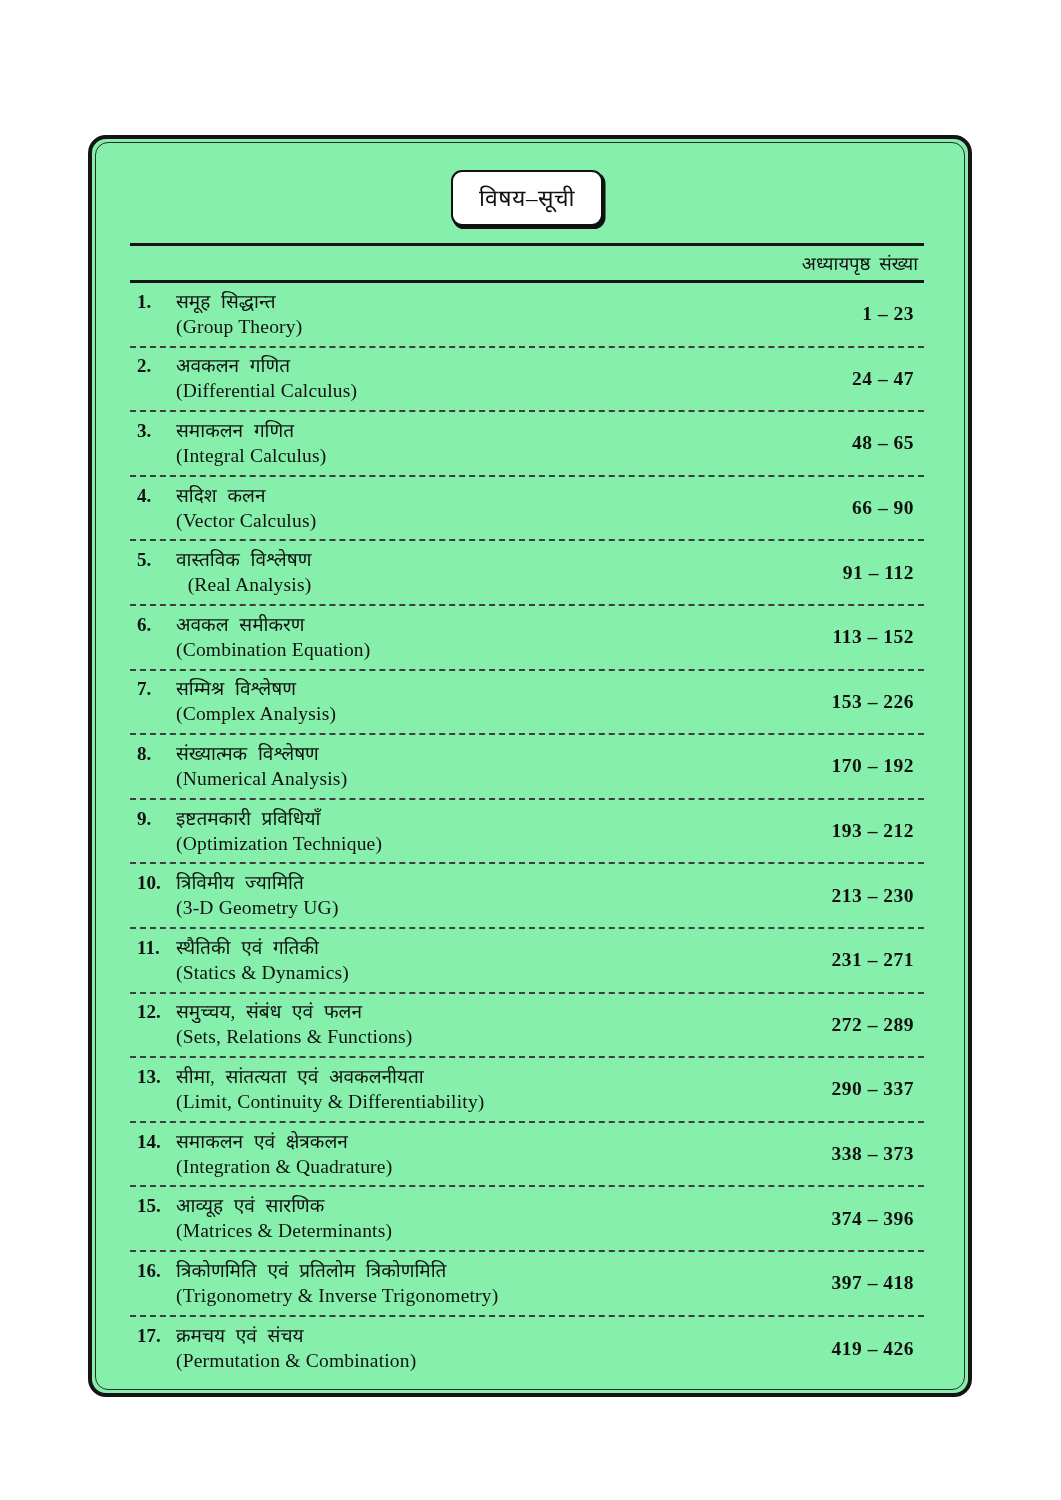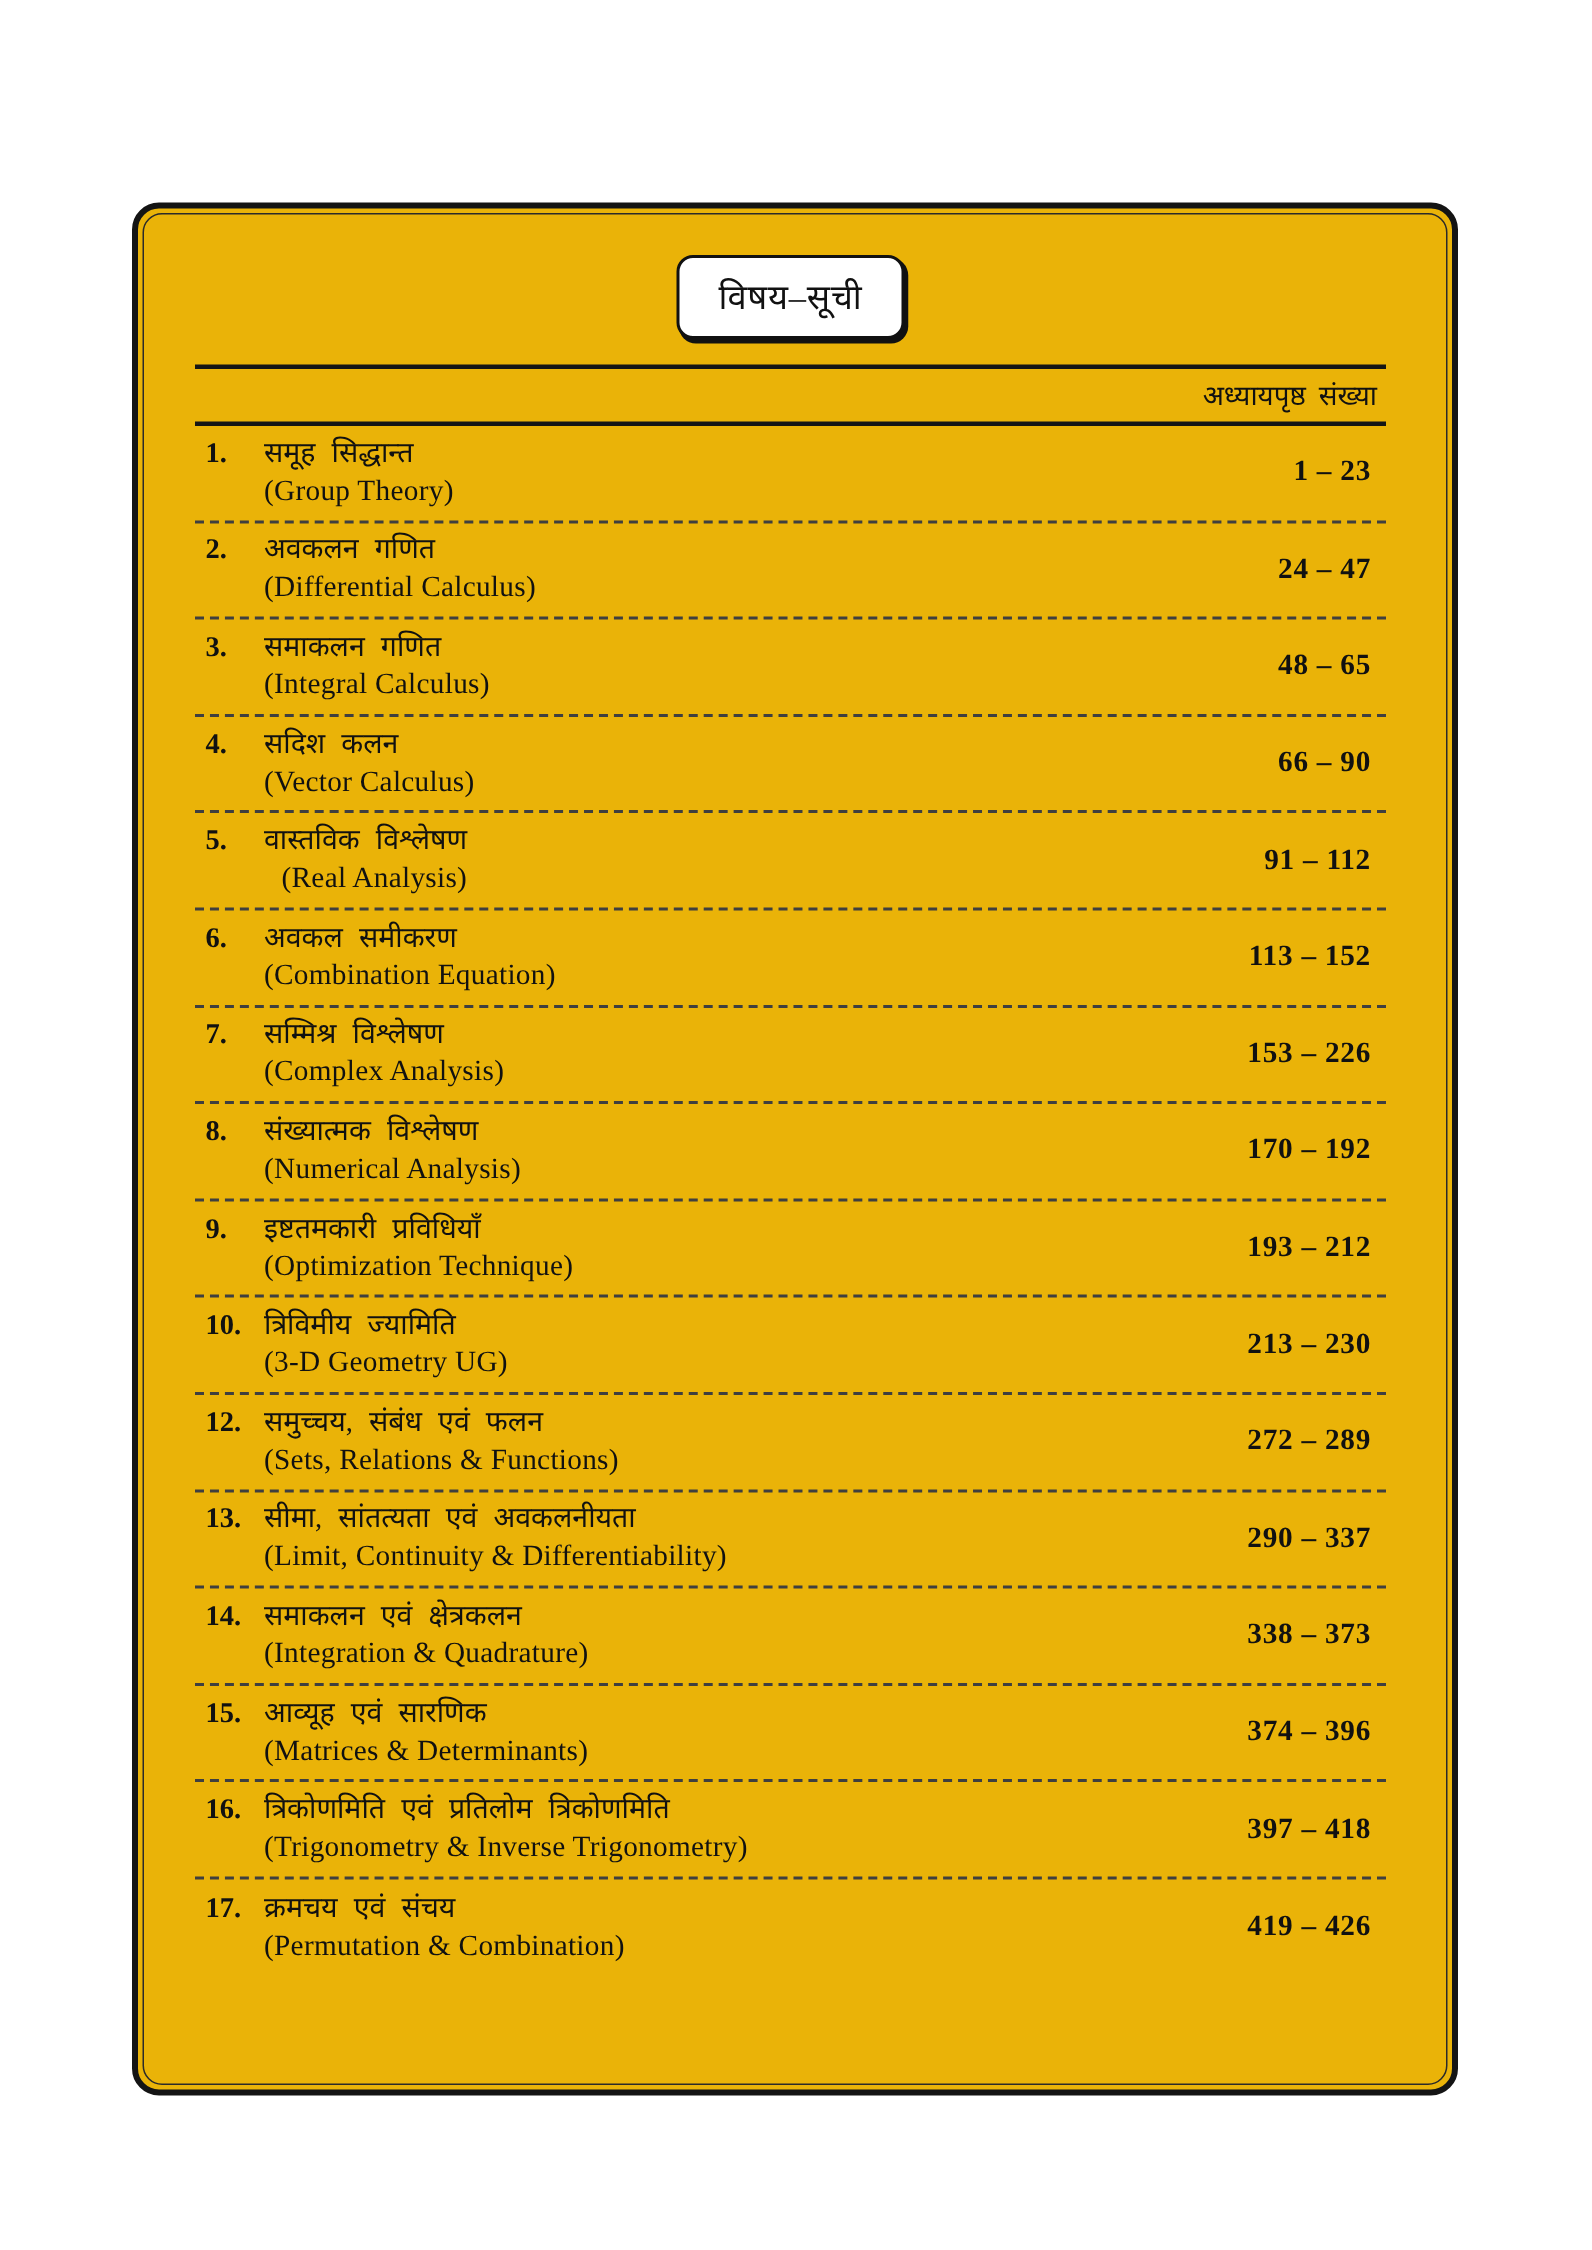--- a/index.html
+++ b/index.html
@@ -11,21 +11,21 @@
     position: relative;
   }
   .sheet { position: absolute; inset: 0; background: #fff; }
 
   .frame {
     position: absolute;
     left: 88px; top: 135px;
     width: 884px; height: 1262px;
     border: 4px solid #141414;
     border-radius: 18px;
-    background: #eab308;
+    background: #86efac;
   }
   .inner-frame {
     position: absolute; inset: 3px;
     border: 1.5px solid #2a2a2a;
     border-radius: 13px;
     pointer-events: none;
   }
 
   .content {
     position: absolute; inset: 0;
@@ -172,20 +172,27 @@
           </div>
           <div class="row">
             <div class="row-left">
               <div class="line1"><span class="num">10.</span><span class="hindi">त्रिविमीय ज्यामिति</span></div>
               <div class="english">(3-D Geometry UG)</div>
             </div>
             <div class="pages">213 – 230</div>
           </div>
           <div class="row">
             <div class="row-left">
+              <div class="line1"><span class="num">11.</span><span class="hindi">स्थैतिकी एवं गतिकी</span></div>
+              <div class="english">(Statics &amp; Dynamics)</div>
+            </div>
+            <div class="pages">231 – 271</div>
+          </div>
+          <div class="row">
+            <div class="row-left">
               <div class="line1"><span class="num">12.</span><span class="hindi">समुच्चय, संबंध एवं फलन</span></div>
               <div class="english">(Sets, Relations &amp; Functions)</div>
             </div>
             <div class="pages">272 – 289</div>
           </div>
           <div class="row">
             <div class="row-left">
               <div class="line1"><span class="num">13.</span><span class="hindi">सीमा, सांतत्यता एवं अवकलनीयता</span></div>
               <div class="english">(Limit, Continuity &amp; Differentiability)</div>
             </div>

